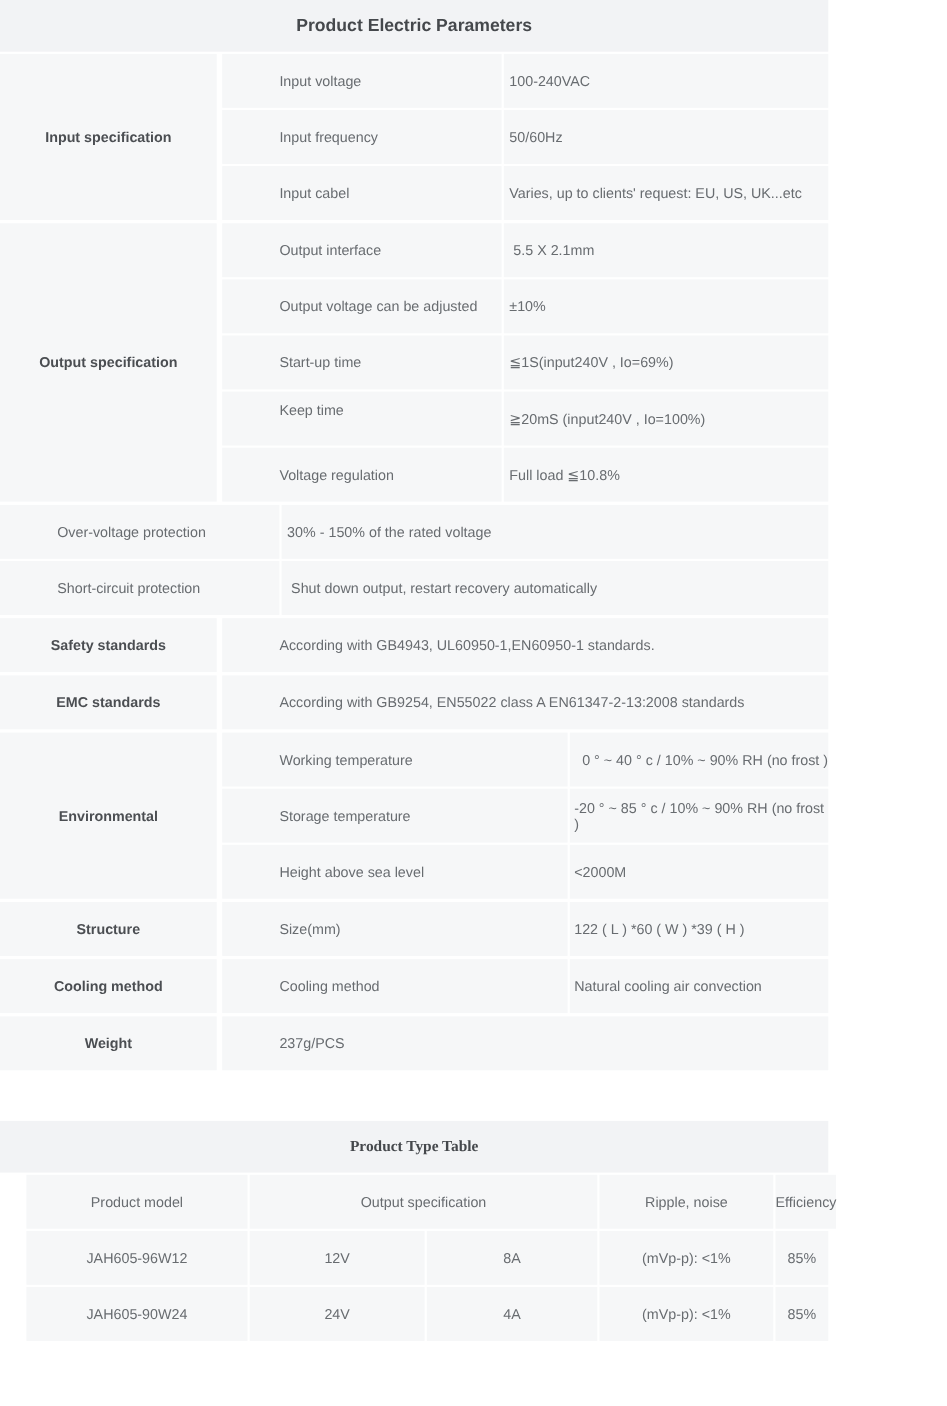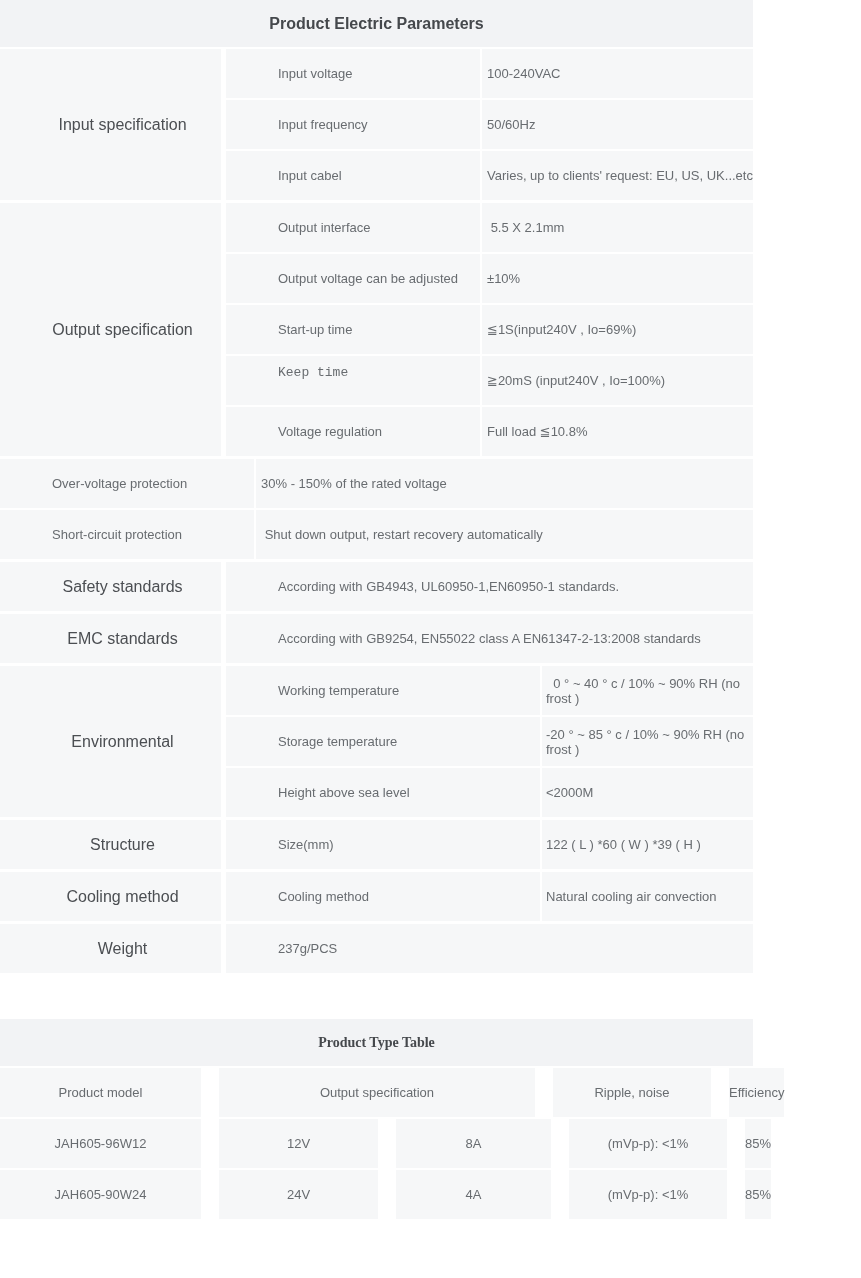--- a/index.html
+++ b/index.html
@@ -28,25 +28,24 @@
   .section { display: flex; gap: 5px; }
   .section + .section { margin-top: 3px; }
 
   .sec-label {
     width: 197px;
     flex: 0 0 197px;
     display: flex;
     align-items: center;
     justify-content: center;
     text-align: center;
-    font-weight: normal;
-    font-size: 16px;
+    font-weight: bold;
+    font-size: 13px;
     color: #4b4e52;
     background: #f6f7f8;
-    padding-left: 24px;
   }
   .rows { flex: 1; display: flex; flex-direction: column; gap: 2px; }
   .row { display: flex; gap: 2px; height: 49px; }
 
   .cell {
     display: flex;
     align-items: center;
     font-size: 13px;
     color: #686c70;
     background: #f6f7f8;
@@ -56,27 +55,27 @@
   }
   .name  { width: 254px; flex: 0 0 254px; padding-left: 52px; }
   .value { flex: 1; padding-left: 5px; }
 
   .wide .name  { width: 314px; flex: 0 0 314px; }
   .wide .value { padding-left: 4px; }
 
   .full { flex: 1; padding-left: 52px; }
 
   
-  .row.keep .name  { align-items: flex-start; padding-top: 9px; font-family: Liberation Mono, monospace; }
+  .row.keep .name  { align-items: flex-start; padding-top: 9px; }
   .row.keep .value { align-items: flex-start; padding-top: 17px; }
 
   
   .t2 { margin-top: 46px; }
   .t2-band { font-size: 14px; margin-bottom: 2px; font-family: Liberation Serif, serif; }
-  .t2-row { display: flex; gap: 18px; height: 49px; }
+  .t2-row { display: flex; gap: 2px; height: 49px; margin-left: 24px; }
   .t2-row + .t2-row { margin-top: 2px; }
   .t2-cell {
     display: flex;
     align-items: center;
     justify-content: center;
     text-align: center;
     font-size: 13px;
     color: #686c70;
     background: #f6f7f8;
     box-sizing: border-box;

